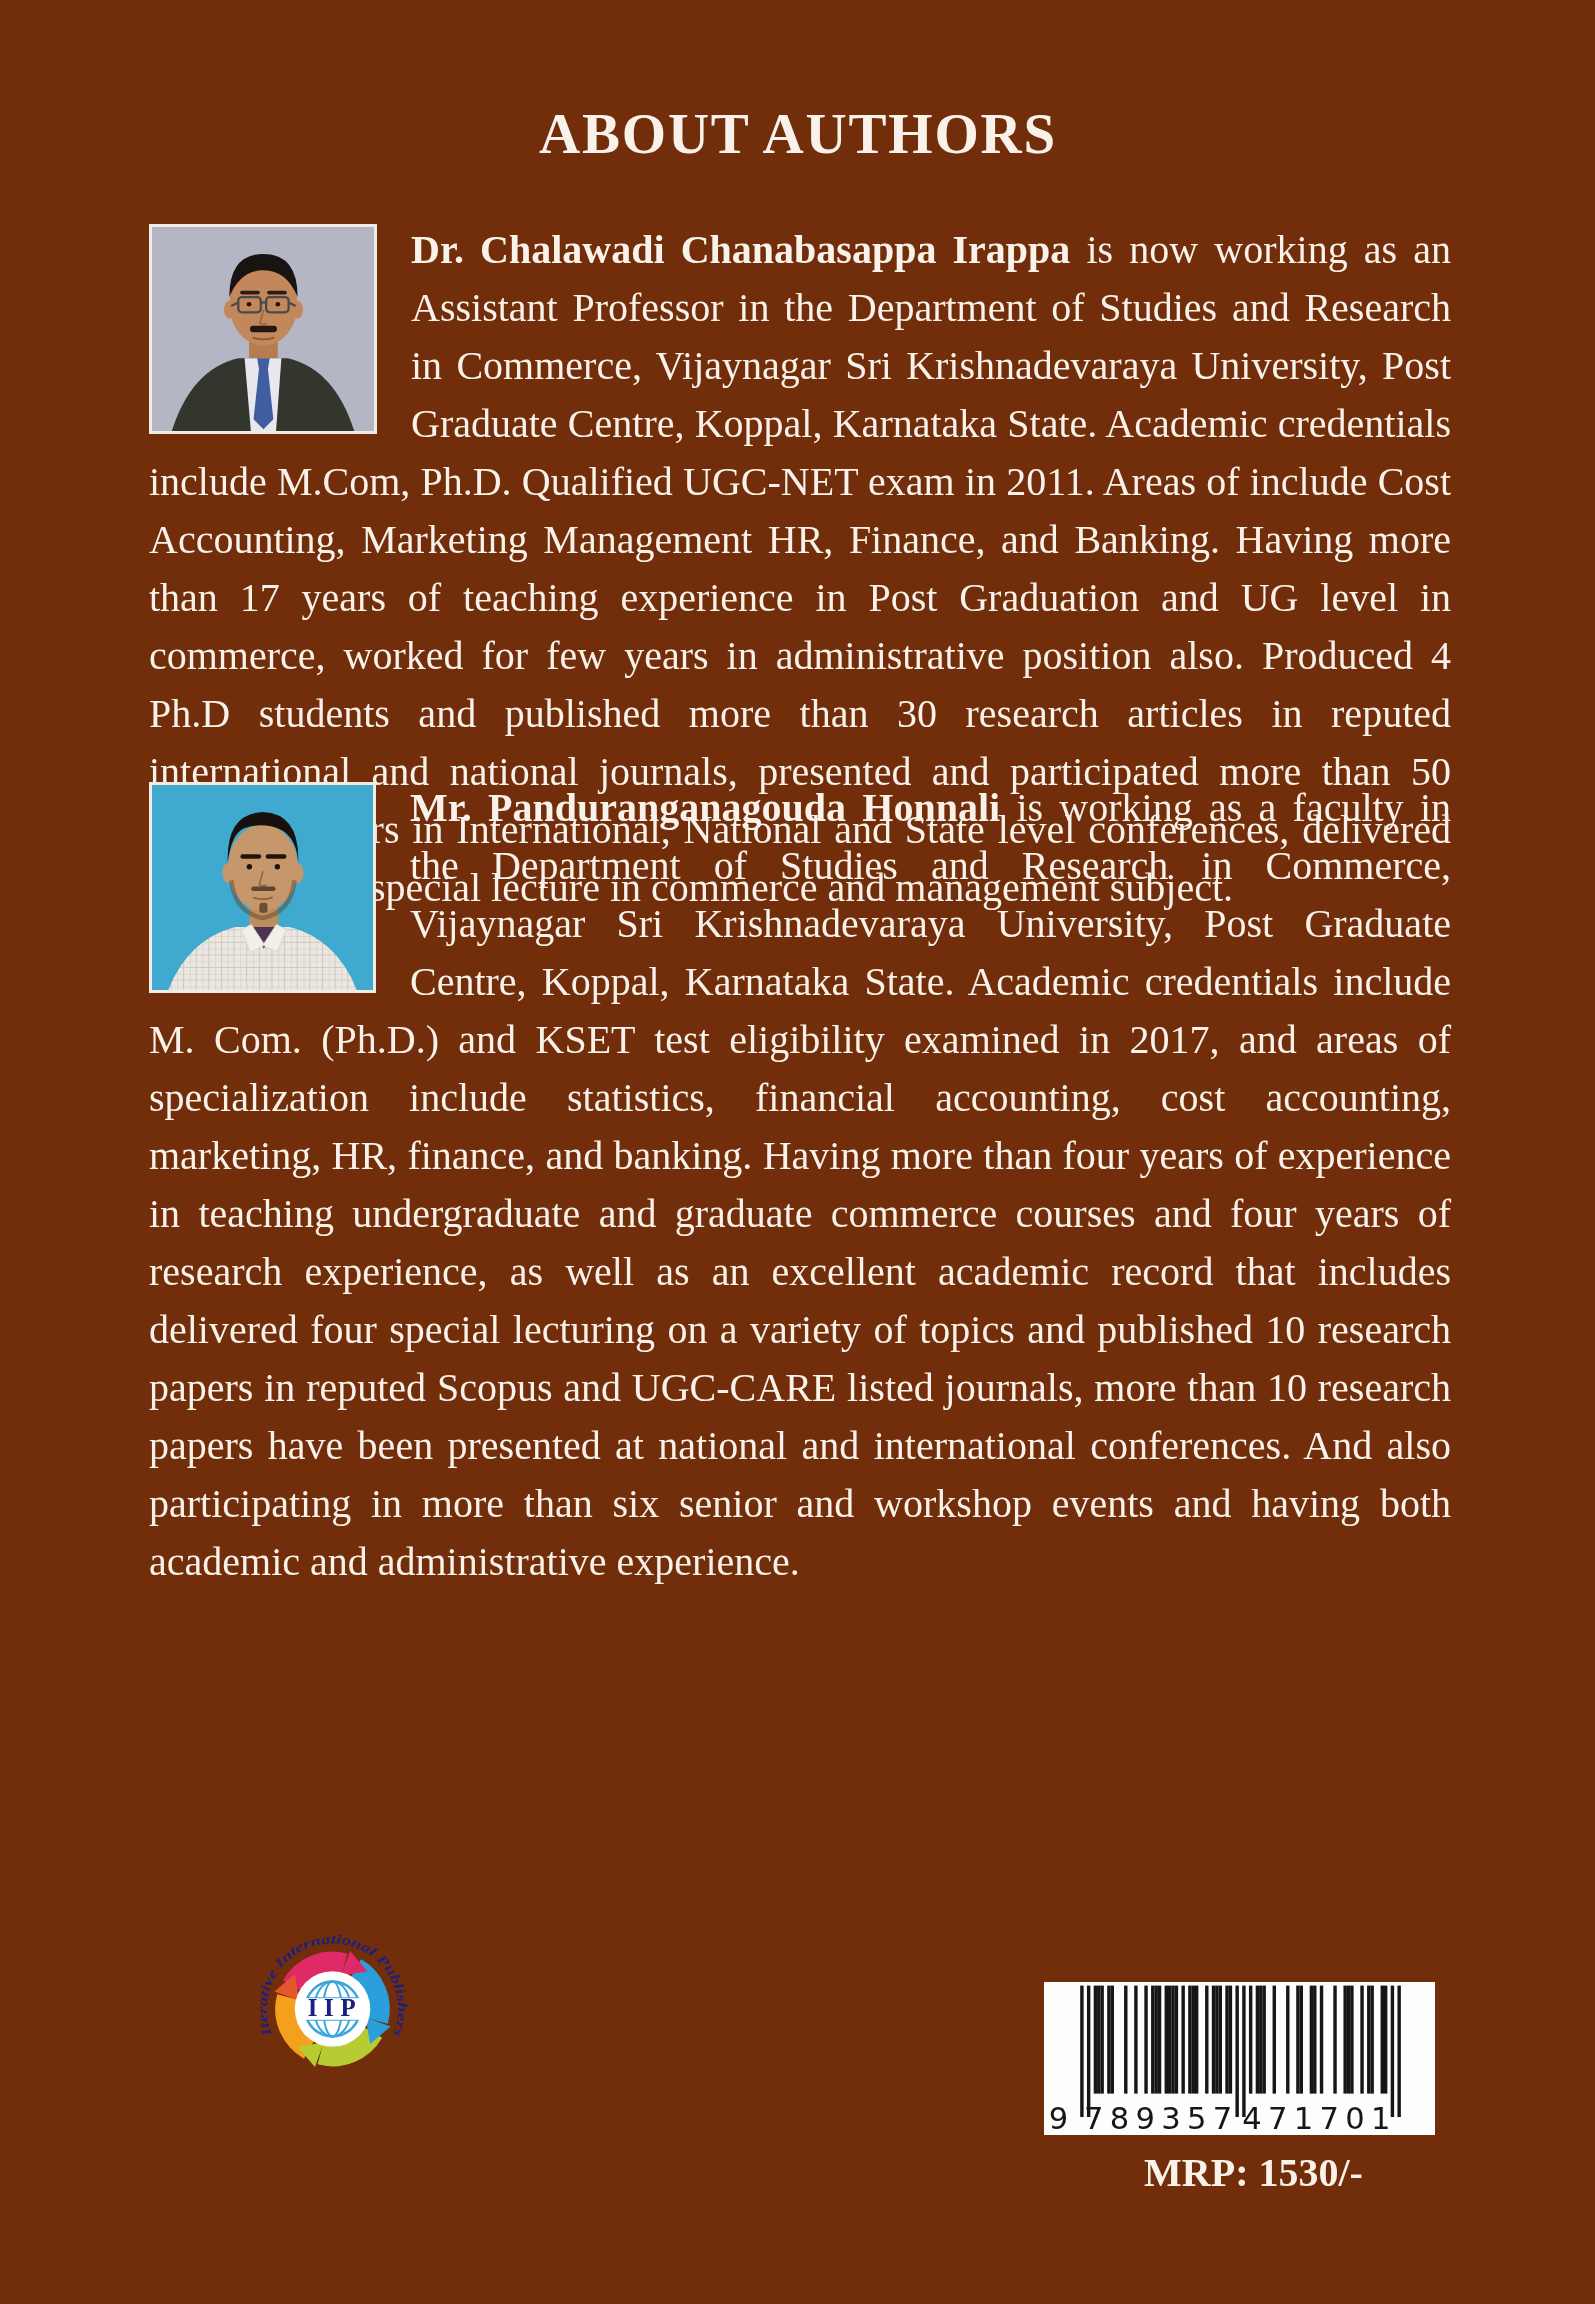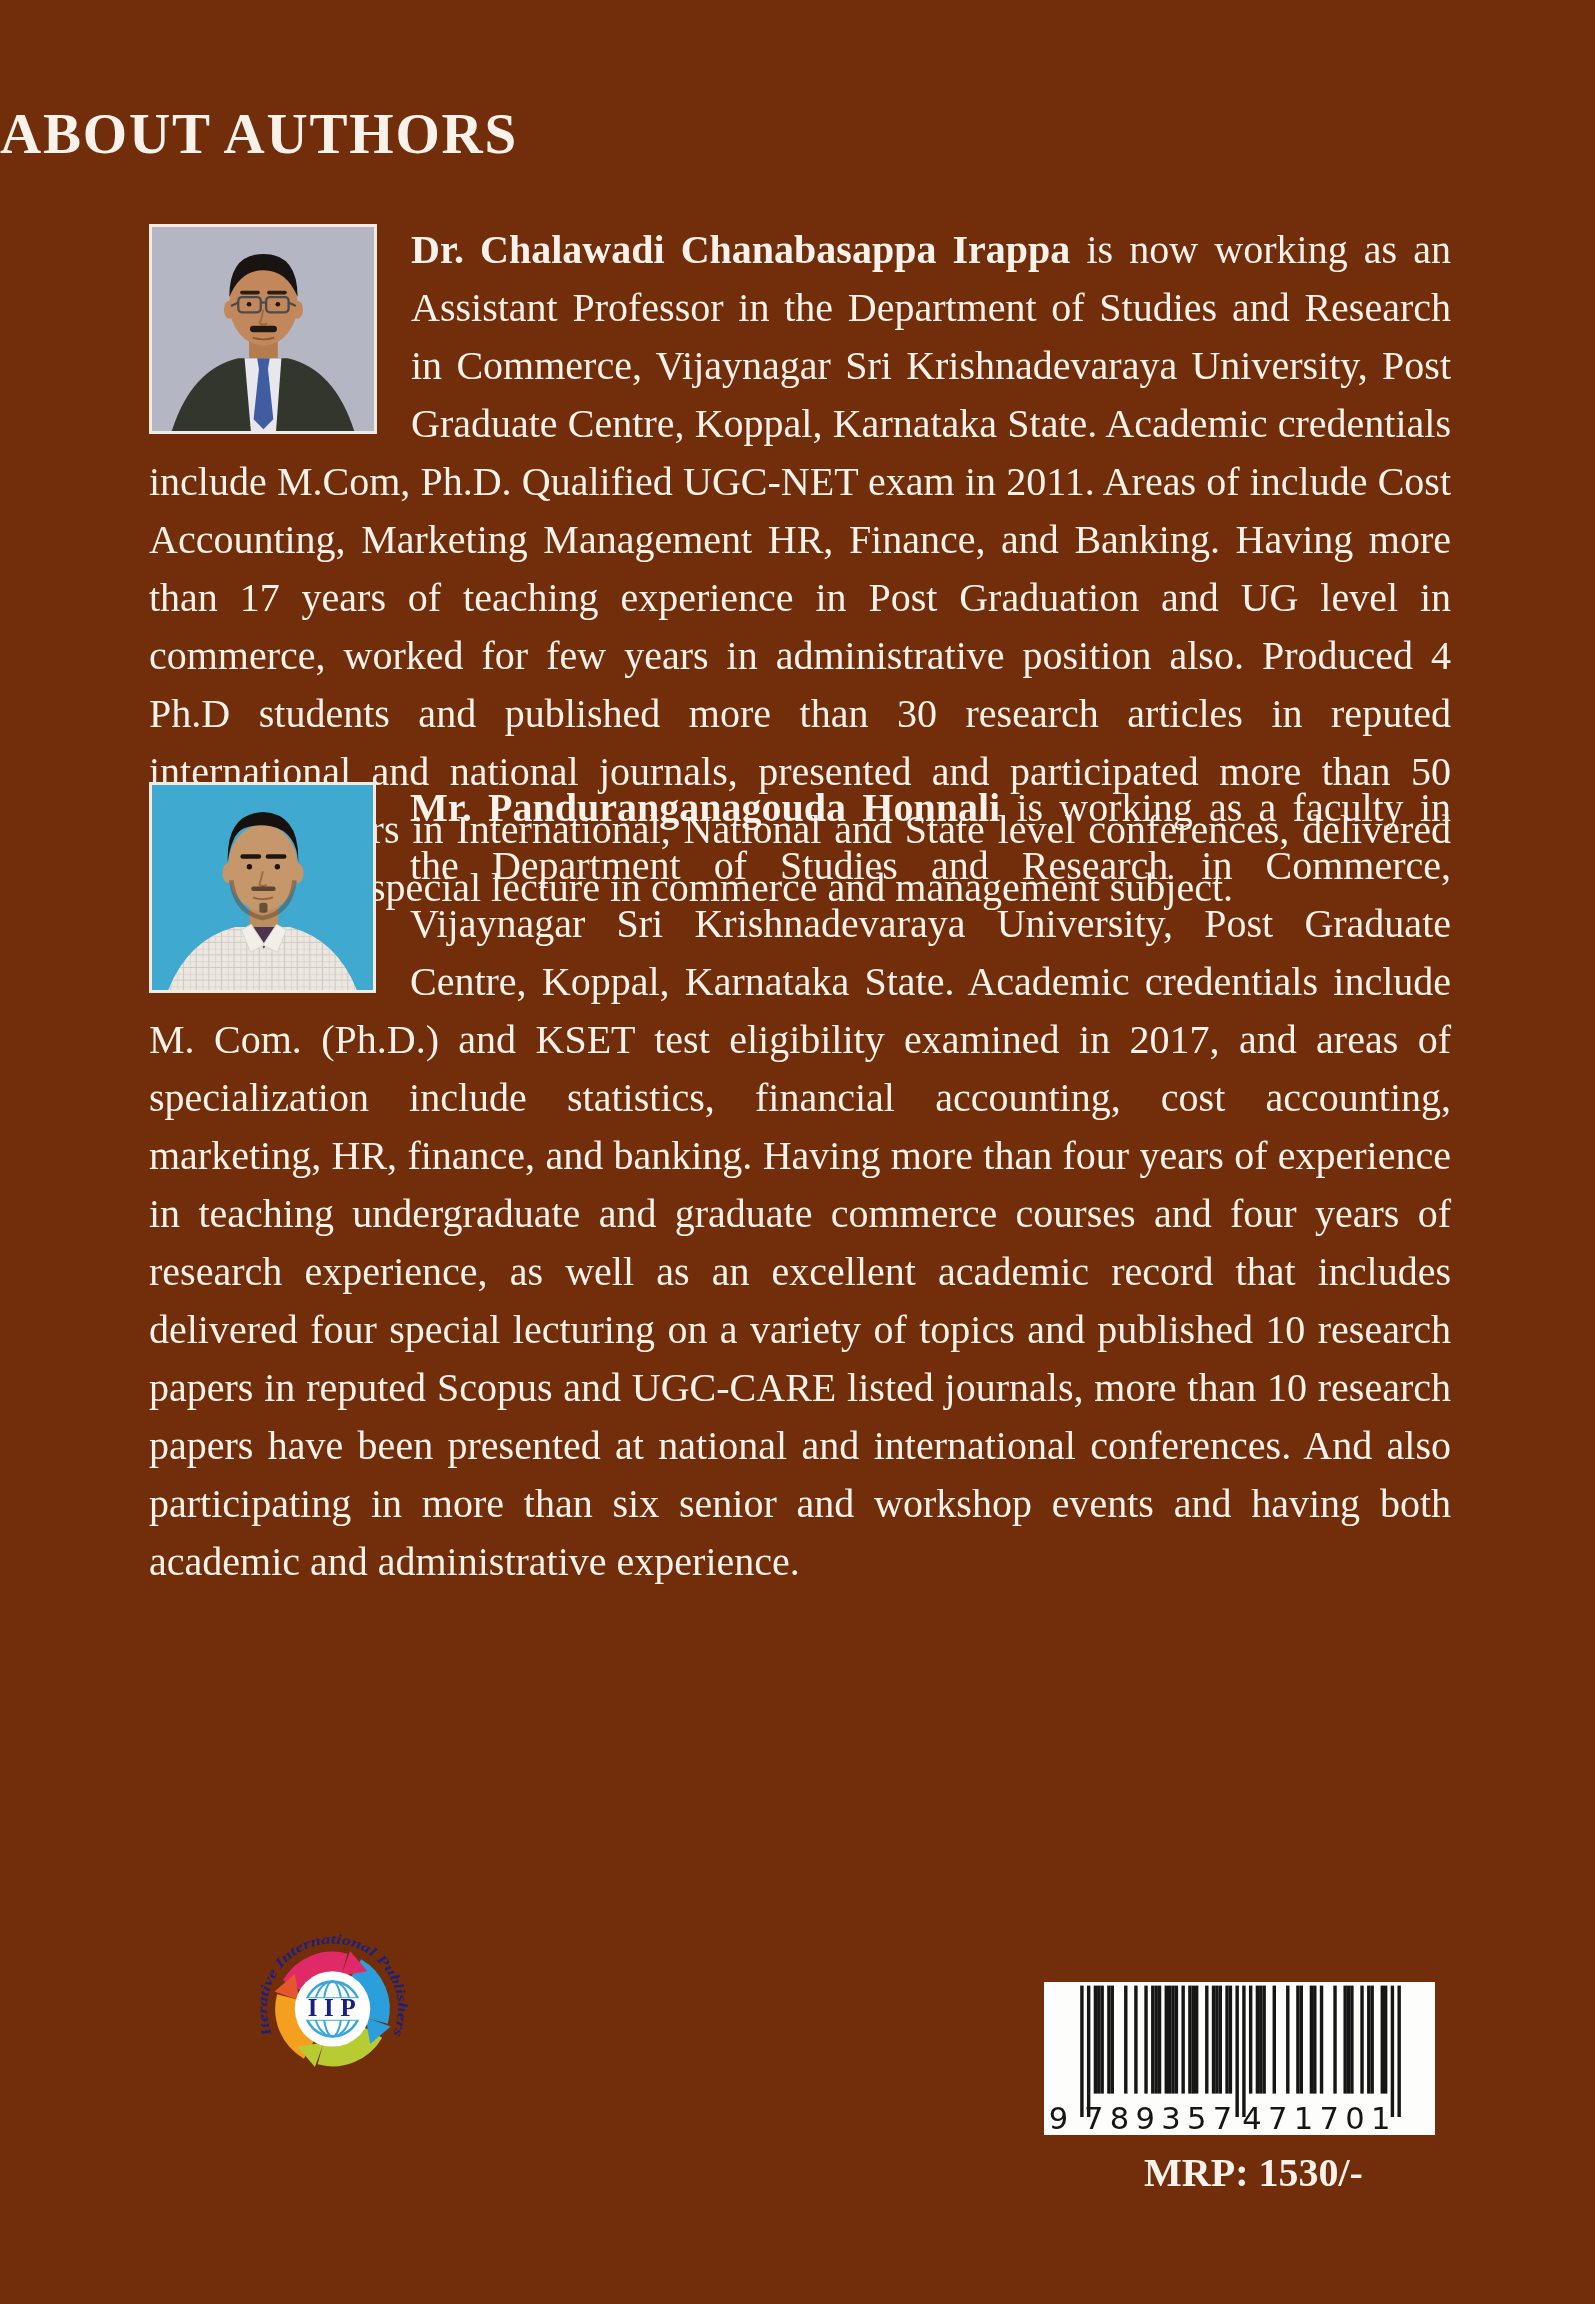--- a/index.html
+++ b/index.html
@@ -4,21 +4,21 @@
 <style>
   html,body { margin:0; padding:0; background:#3a1605; }
   .page {
     position:relative; width:1596px; height:2304px; margin:0 auto;
     background:#722E0A; overflow:hidden;
     font-family:"Liberation Serif","DejaVu Serif",serif;
     color:#F8F2EA;
   }
   .page-title {
     position:absolute; top:101px; left:0; width:100%;
-    text-align:left; font-size:57px; font-weight:bold; letter-spacing:1.8px;
+    text-align:center; font-size:57px; font-weight:bold; letter-spacing:1.8px;
     margin:0;
   }
   .bio-section {
     position:absolute; left:149px; width:1302px;
     text-align:justify; font-size:40px; line-height:58px;
   }
   #bio1 { top:221px; }
   #bio2 { top:779px; }
   .bio-text { margin:0; }
   .bio-text b { font-weight:bold; }

